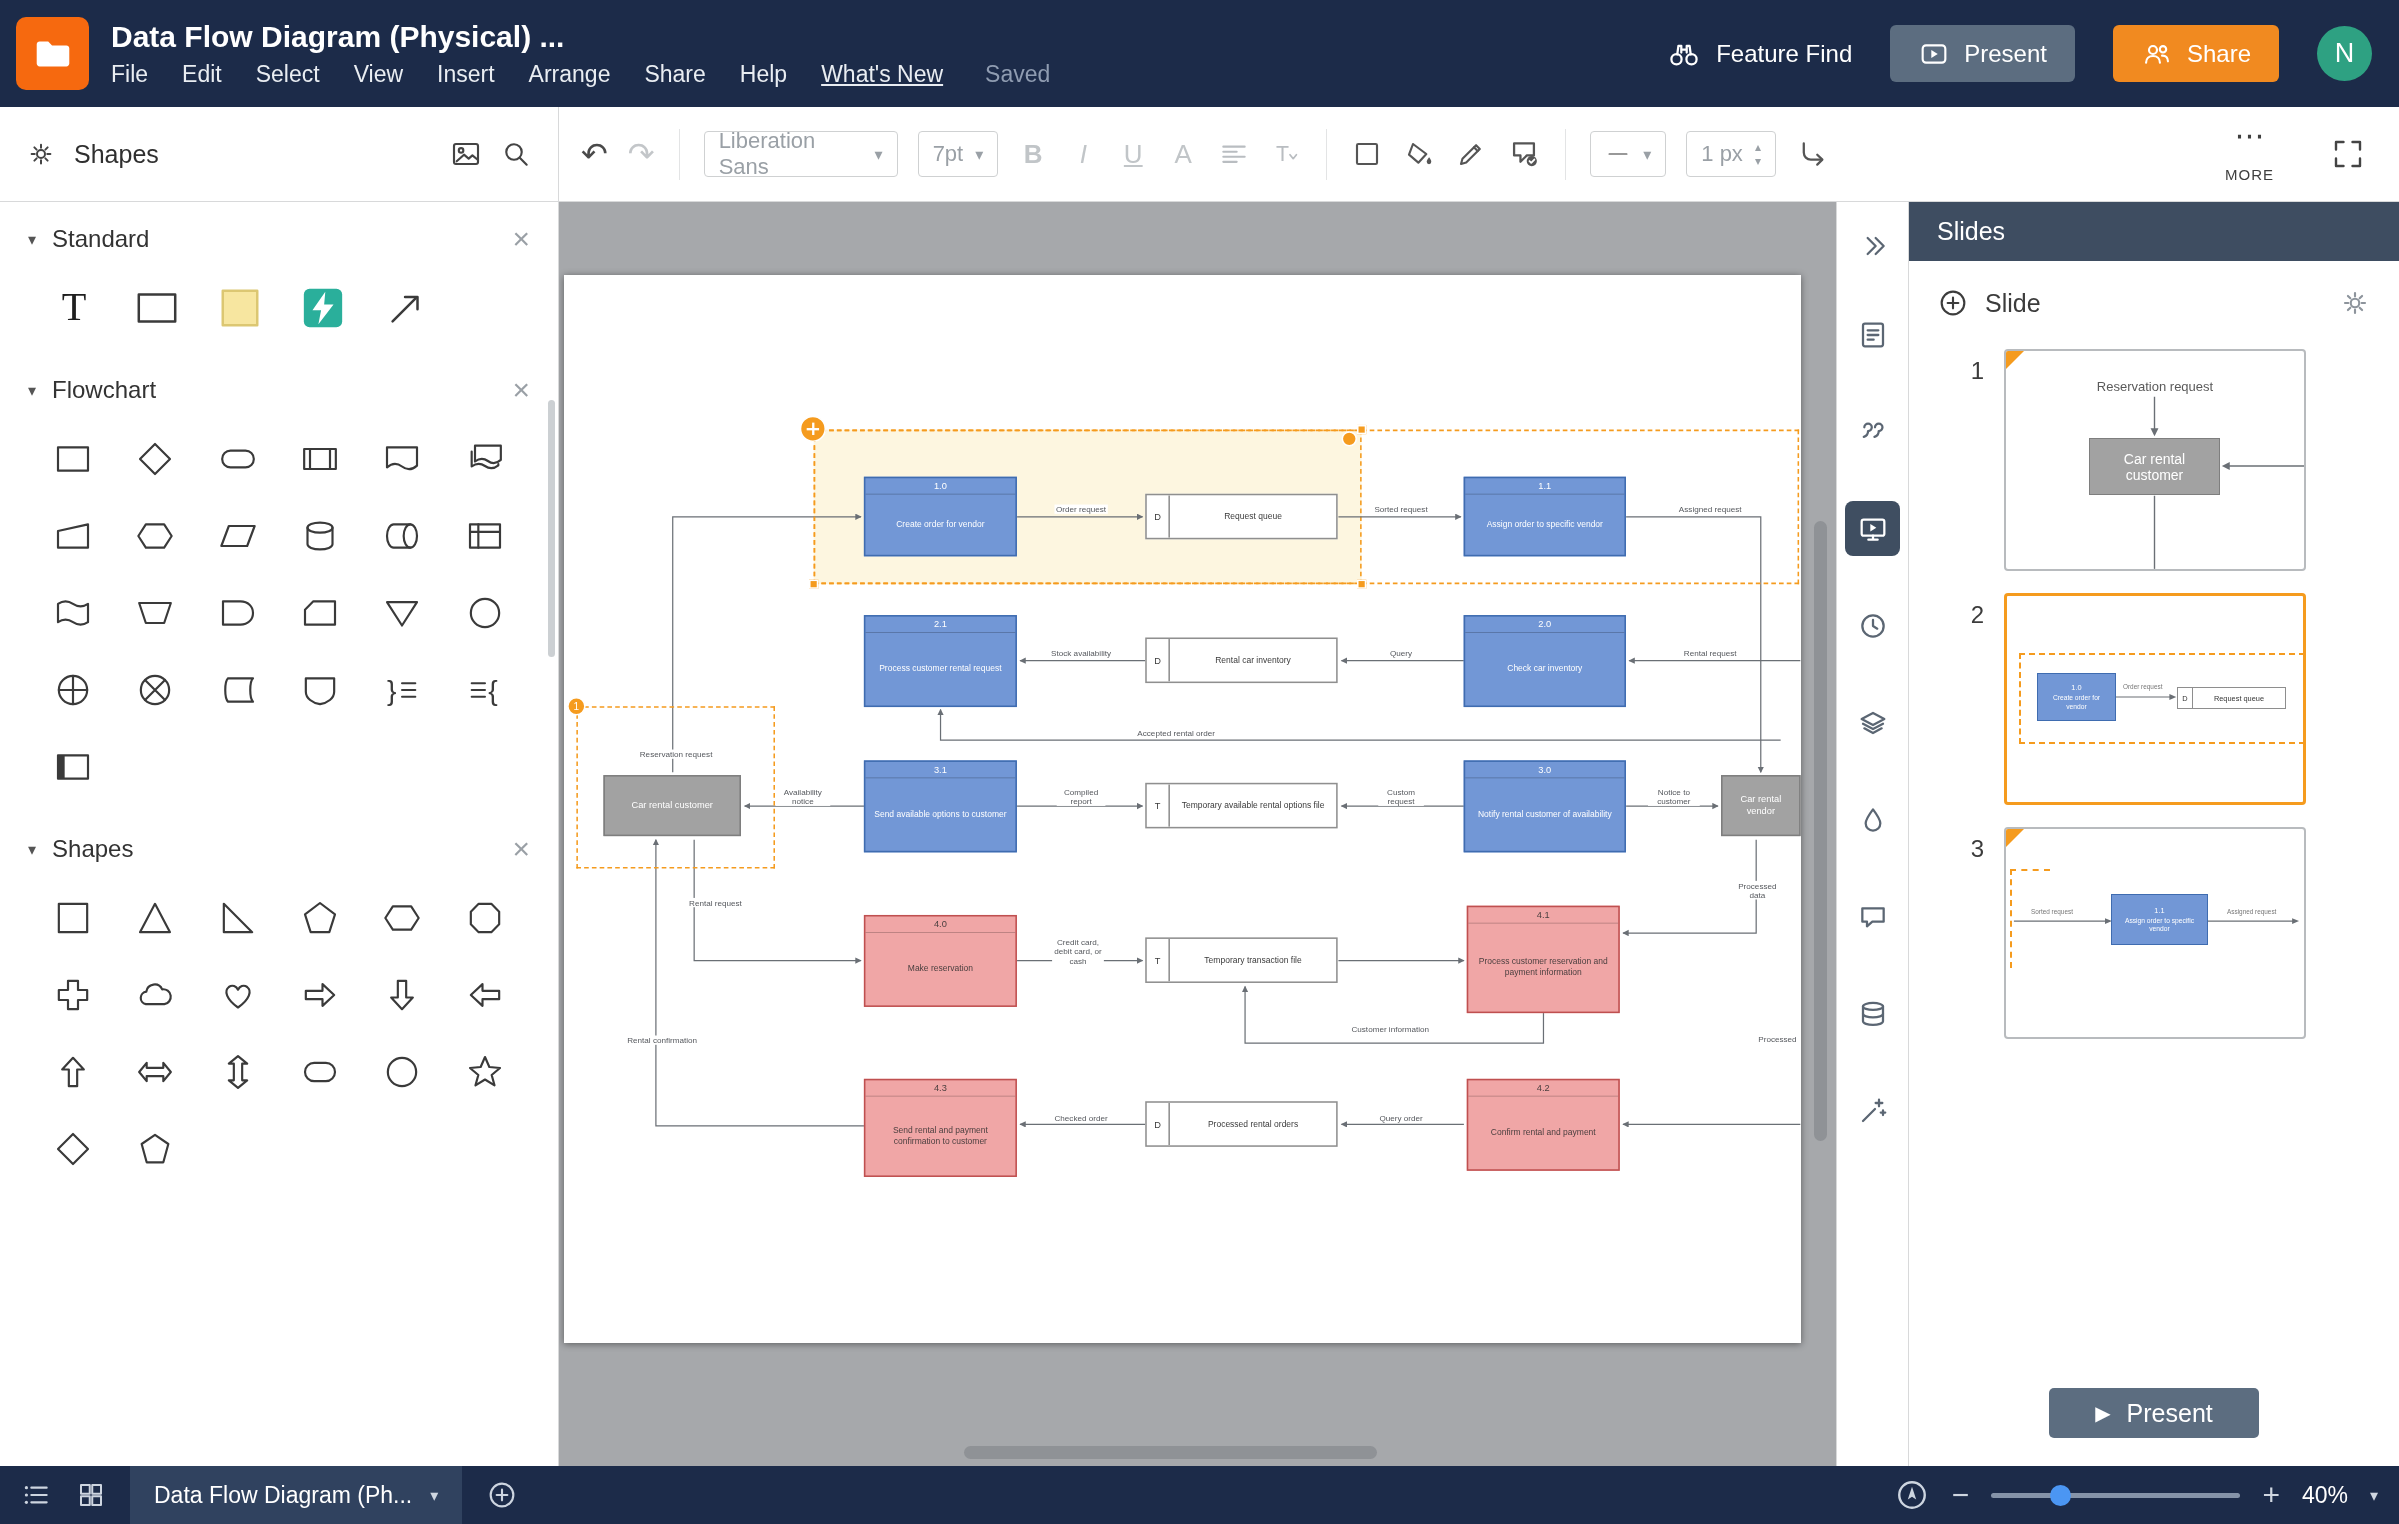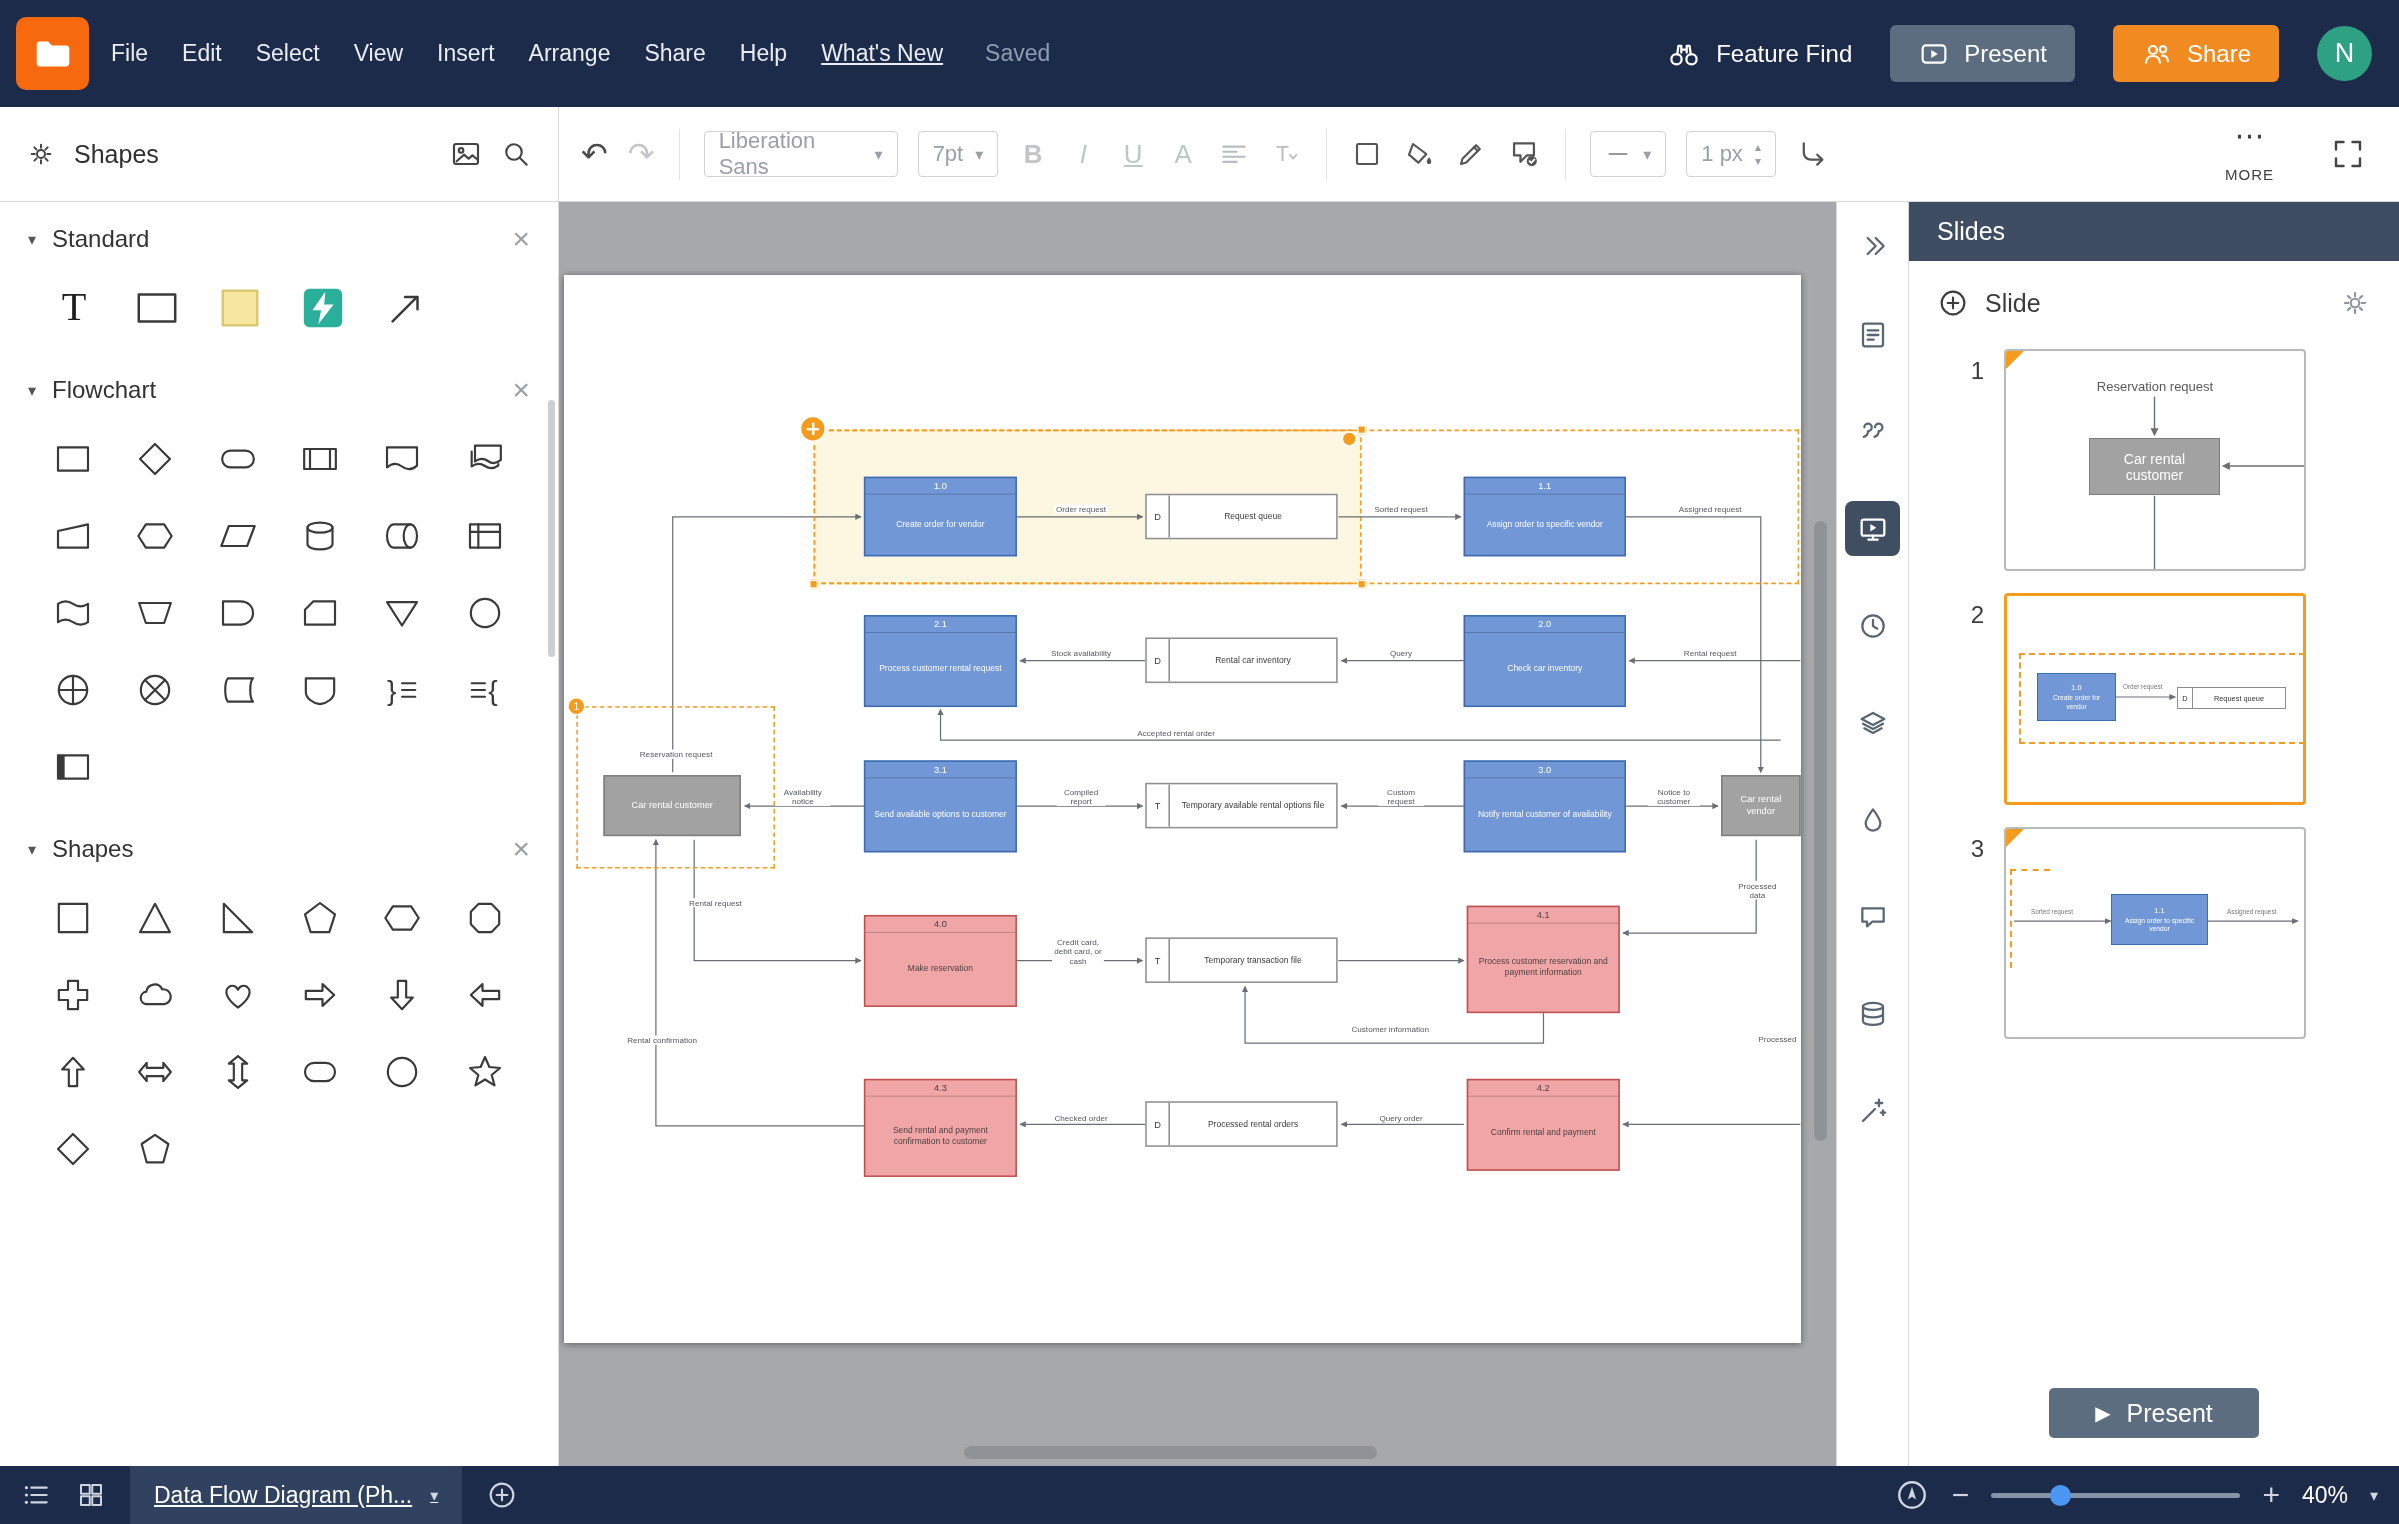--- a/index.html
+++ b/index.html
@@ -112,40 +112,41 @@
   .mstore .k { width:15px; border-right:1px solid #8e8e8e; display:flex; align-items:center; justify-content:center; }
   .mstore .t { flex:1; display:flex; align-items:center; justify-content:center; }
   .mlabel { position:absolute; font-size:6.4px; color:#777; background:#fff; padding:0 1px; }
   .dash3 { position:absolute; left:4px; top:40px; width:40px; height:99px; border-left:2px dashed #f59b1e; border-top:2px dashed #f59b1e; }
   .slides-footer { margin-top:auto; display:flex; flex-direction:column; align-items:center; gap:26px; padding-bottom:28px; }
   .btn-present2 { width:210px; height:50px; background:#5c6d80; color:#fff; border:none; border-radius:5px; font-size:25px; display:flex; align-items:center; justify-content:center; gap:16px; font-family:inherit; }
   .btn-google { width:345px; height:51px; background:#eebb33; color:#6b5304; border:none; border-radius:5px; font-size:24px; display:flex; align-items:center; justify-content:center; gap:14px; font-family:inherit; }
 
   
   .bottombar { height:58px; background:#1c2b49; display:flex; align-items:center; color:#fff; padding:0 0 0 20px; gap:24px; }
-  .bb-tab { background:#30425f; height:58px; display:flex; align-items:center; gap:18px; padding:0 24px; font-size:23px;text-decoration:underline; }
+  .bb-tab { background:#30425f; height:58px; display:flex; align-items:center; gap:18px; padding:0 24px; font-size:23px; }
   .caret { font-size:16px; color:#cfd6e0; }
   .bb-right { margin-left:auto; display:flex; align-items:center; gap:22px; padding-right:22px; }
   .zoomop { font-size:30px; color:#cfd6e0; }
   .track { width:249px; height:5px; background:#8593a8; border-radius:3px; position:relative; }
   .thumbdot { position:absolute; left:59px; top:-8px; width:21px; height:21px; border-radius:50%; background:#4b96f3; }
   .zoomval { font-size:23px; }
 </style>
 </head>
 <body>
 
 <header class="topbar">
   <div class="logo">
       <span class="ic">
         <svg viewBox="0 0 24 24" width="46" height="46" fill="none" stroke="#fff" stroke-width="1.6" stroke-linecap="round" stroke-linejoin="round">
           <path d="M3.5 7 C3.5 6.2 4.2 5.5 5 5.5 H9.5 L11.5 7.5 H19 C19.8 7.5 20.5 8.2 20.5 9 V17 C20.5 17.8 19.8 18.5 19 18.5 H5 C4.2 18.5 3.5 17.8 3.5 17 Z" fill="#fff" stroke="none"></path>
         </svg>
       </span>
     </div>
   <div class="tm">
+    <div class="doc-title">Data Flow Diagram (Physical) ...</div>
     <nav class="menus" id="menus">
         <span class="menu-item">File</span>
         <span class="menu-item">Edit</span>
         <span class="menu-item">Select</span>
         <span class="menu-item">View</span>
         <span class="menu-item">Insert</span>
         <span class="menu-item">Arrange</span>
         <span class="menu-item">Share</span>
         <span class="menu-item">Help</span>
         <span class="menu-item underline">What's New</span>

